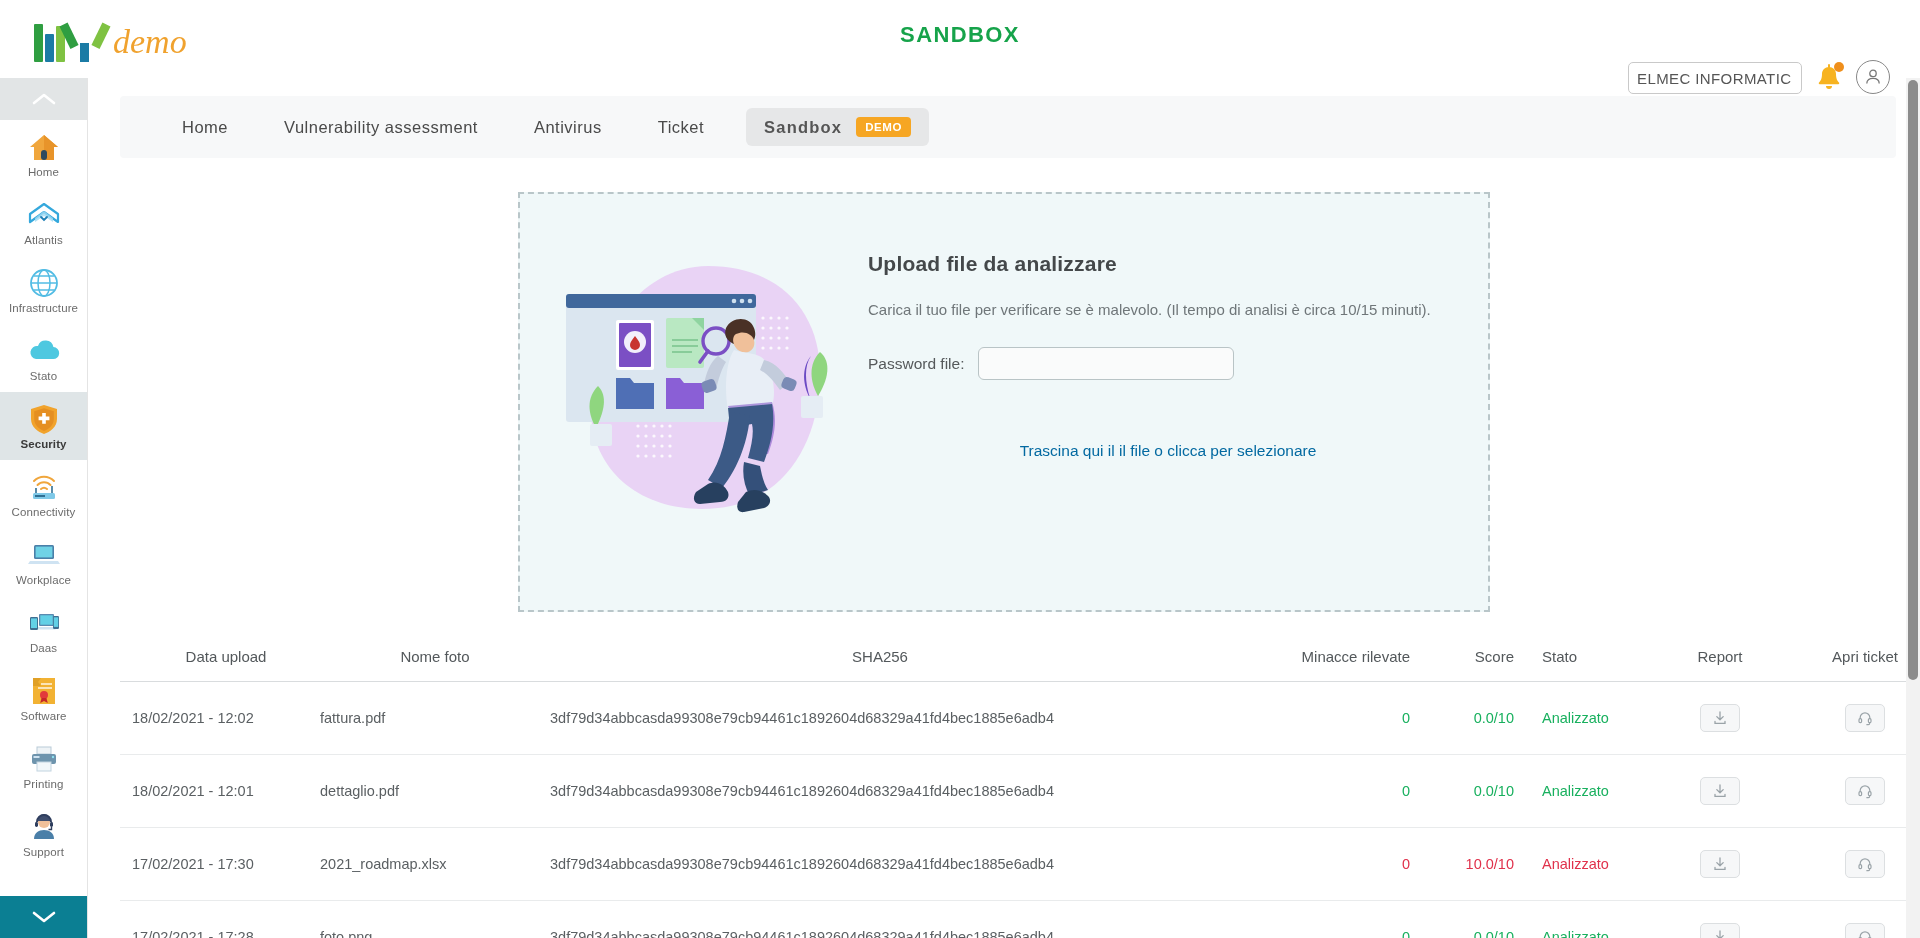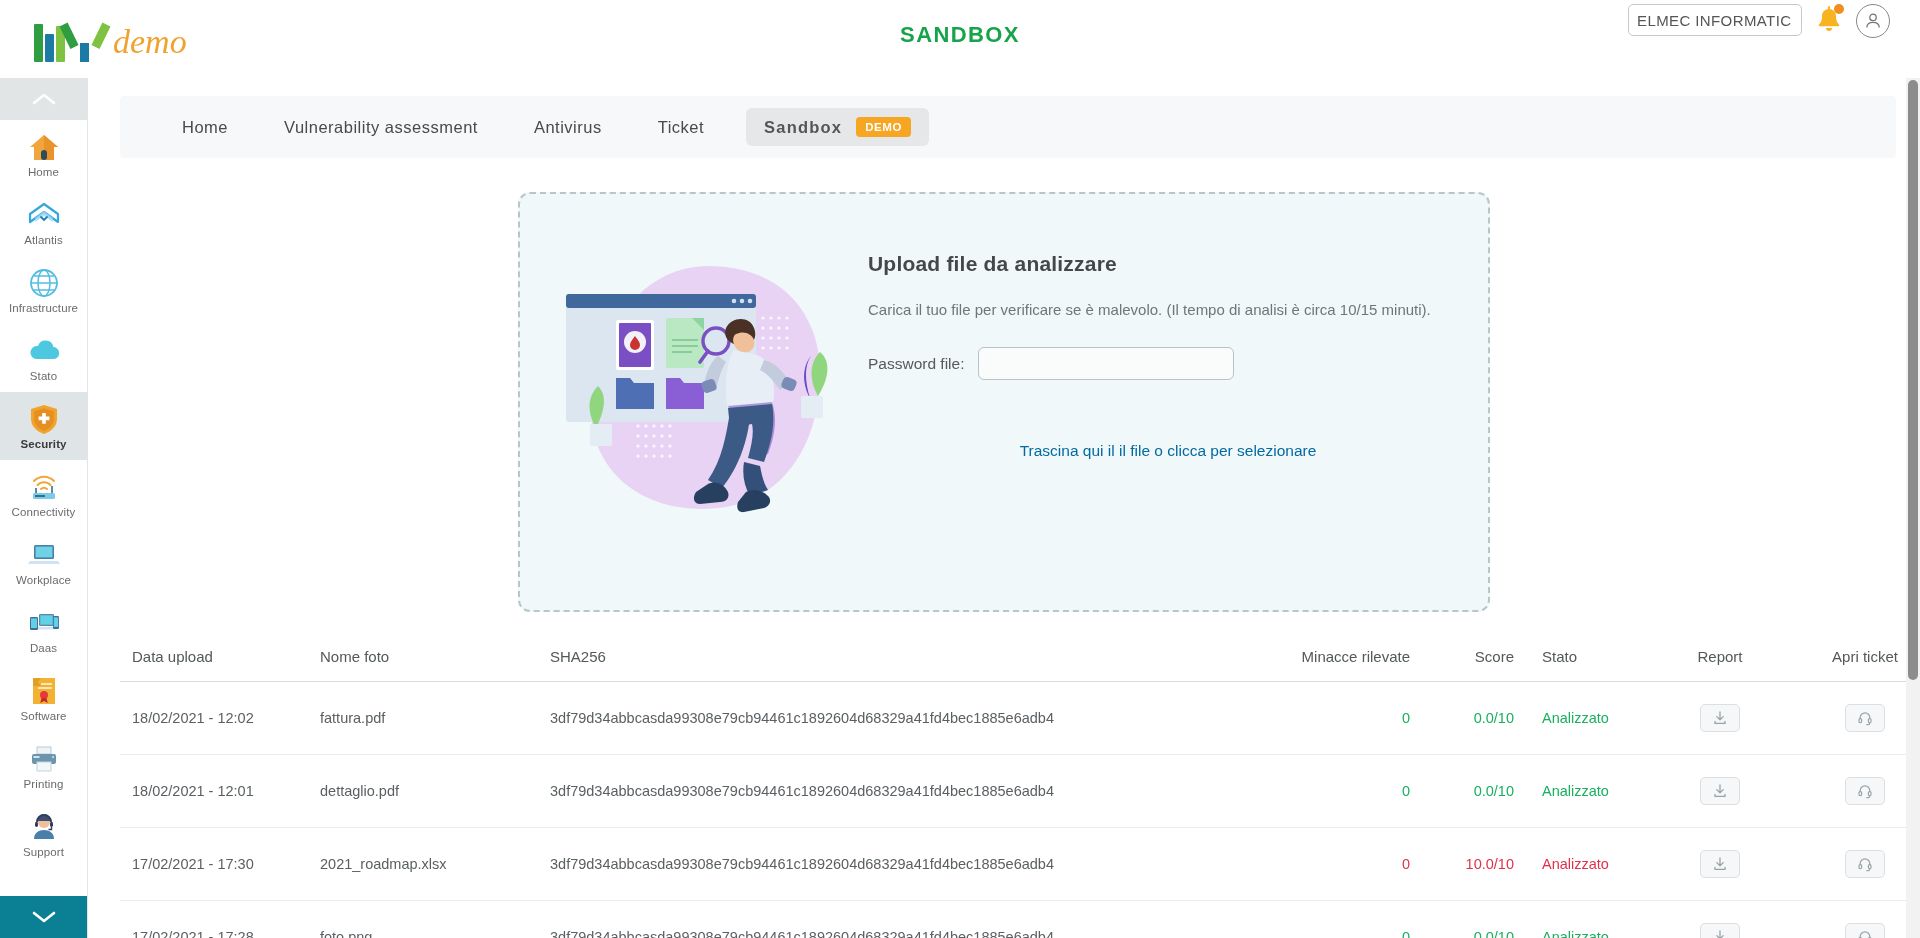--- a/index.html
+++ b/index.html
@@ -47,22 +47,22 @@
     margin-left: 11px; line-height: 40px; font-weight: 400;
   }
   .topbar-title {
     position: absolute; left: 0; right: 0; top: 22px;
     text-align: center;
     font-size: 22px; font-weight: bold; letter-spacing: 1.4px;
     color: #16a34a;
     pointer-events: none;
   }
   .topbar-right {
-    position: absolute; right: 30px; top: 4px; height: 78px;
-    display: flex; align-items: flex-start; gap: 12px;
+    position: absolute; right: 30px; top: 16px; height: 78px;
+    display: flex; align-items: flex-end; gap: 12px;
   }
   .tenant-box {
     border: 1px solid #c9c9c9; border-radius: 5px;
     height: 32px; width: 174px;
     display: flex; align-items: center;
     padding: 0 8px; overflow: hidden;
     font-size: 15px; color: #555; letter-spacing: .4px;
     white-space: nowrap;
   }
   .bell { position: relative; width: 30px; height: 32px; }
@@ -141,21 +141,21 @@
     font-size: 11.5px; font-weight: bold; letter-spacing: .6px;
     padding: 4px 9px; border-radius: 4px;
   }
 
   
   .upload-card {
     margin: 34px auto 0 auto;
     width: 972px; height: 420px;
     background: #f0f8f9;
     border: 2px dashed #b9c6c9;
-    border-radius: 12px;
+    border-radius: 0;
     display: flex; align-items: flex-start;
     position: relative;
   }
   .illus { width: 300px; height: 100%; position: relative; margin-left: 38px;}
   .illus svg { position: absolute; top: 62px; left: 0; }
   .upload-body { padding-top: 58px; margin-left: 10px; width: 600px; }
   .upload-title {
     font-size: 21px; font-weight: bold; color: #44484a;
     margin-bottom: 22px; letter-spacing: .2px;
   }
@@ -178,21 +178,21 @@
     margin-top: 62px; text-align: center;
     font-size: 15.5px; color: #0369a1;
     width: 600px;
   }
 
   
   .table-wrap { margin: 36px 24px 0 32px; }
   table { width: 100%; border-collapse: collapse; table-layout: fixed; }
   thead th {
     font-size: 15px; font-weight: normal; color: #53585b;
-    text-align: left; padding: 0 0 16px 0;
+    text-align: center; padding: 0 0 16px 0;
     border-bottom: 1px solid #d9dcde;
   }
   tbody td {
     font-size: 14.5px; color: #5a5f62;
     padding: 22px 0 22px 0;
     border-bottom: 1px solid #e9ebec;
     vertical-align: middle;
   }
   .c-date   { width: 200px; padding-left: 12px !important; }
   .c-name   { width: 230px; }

